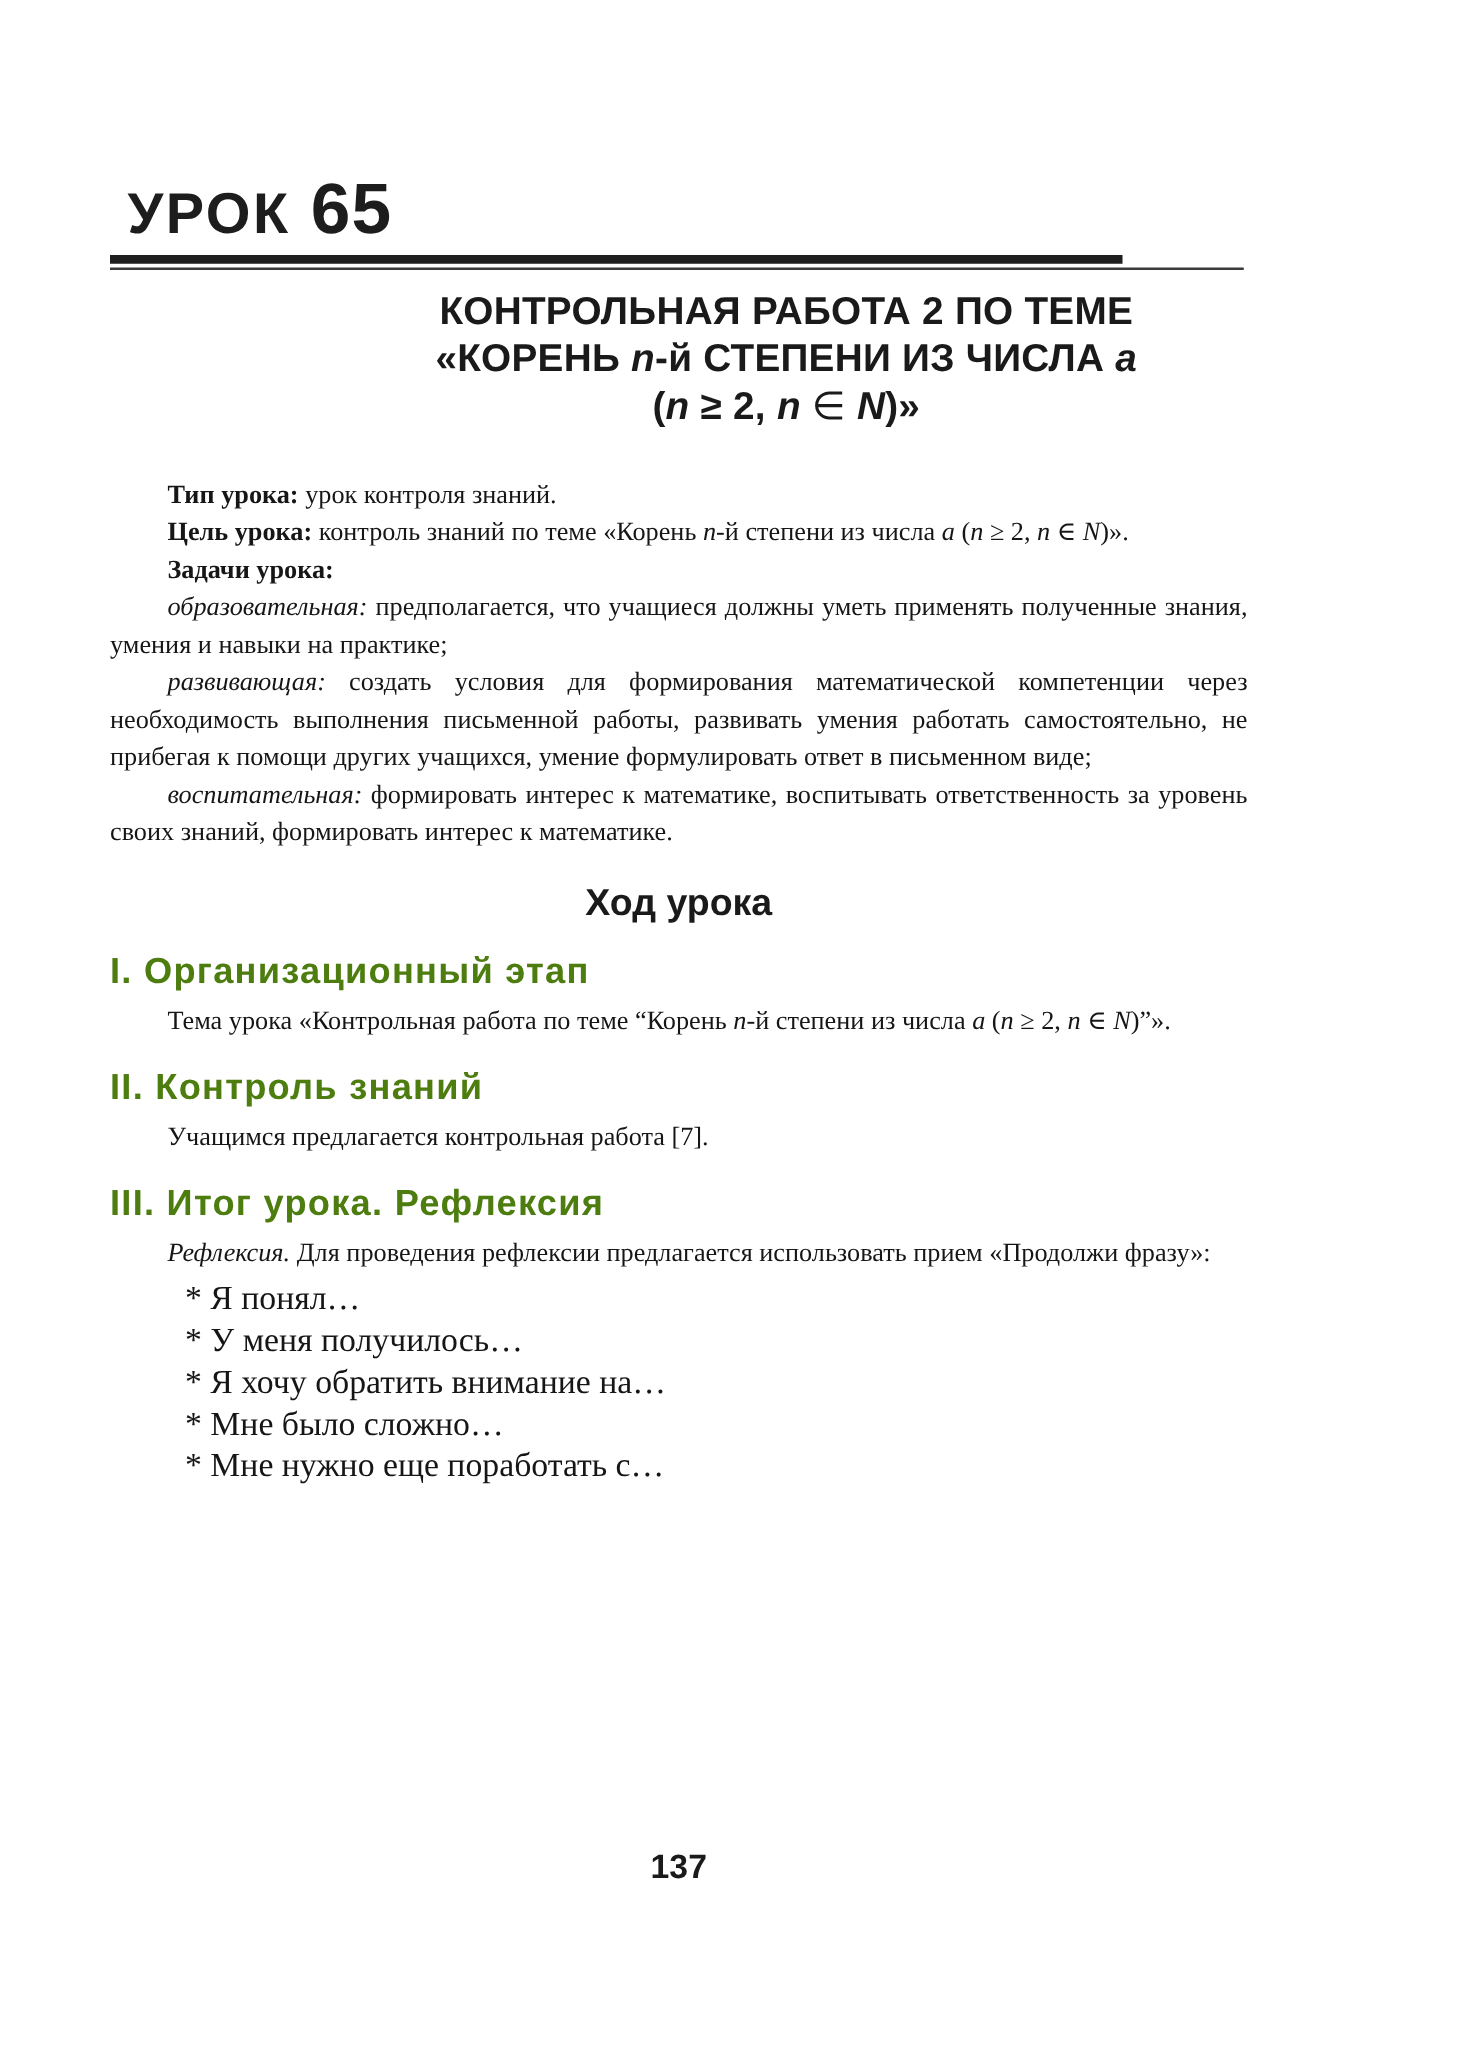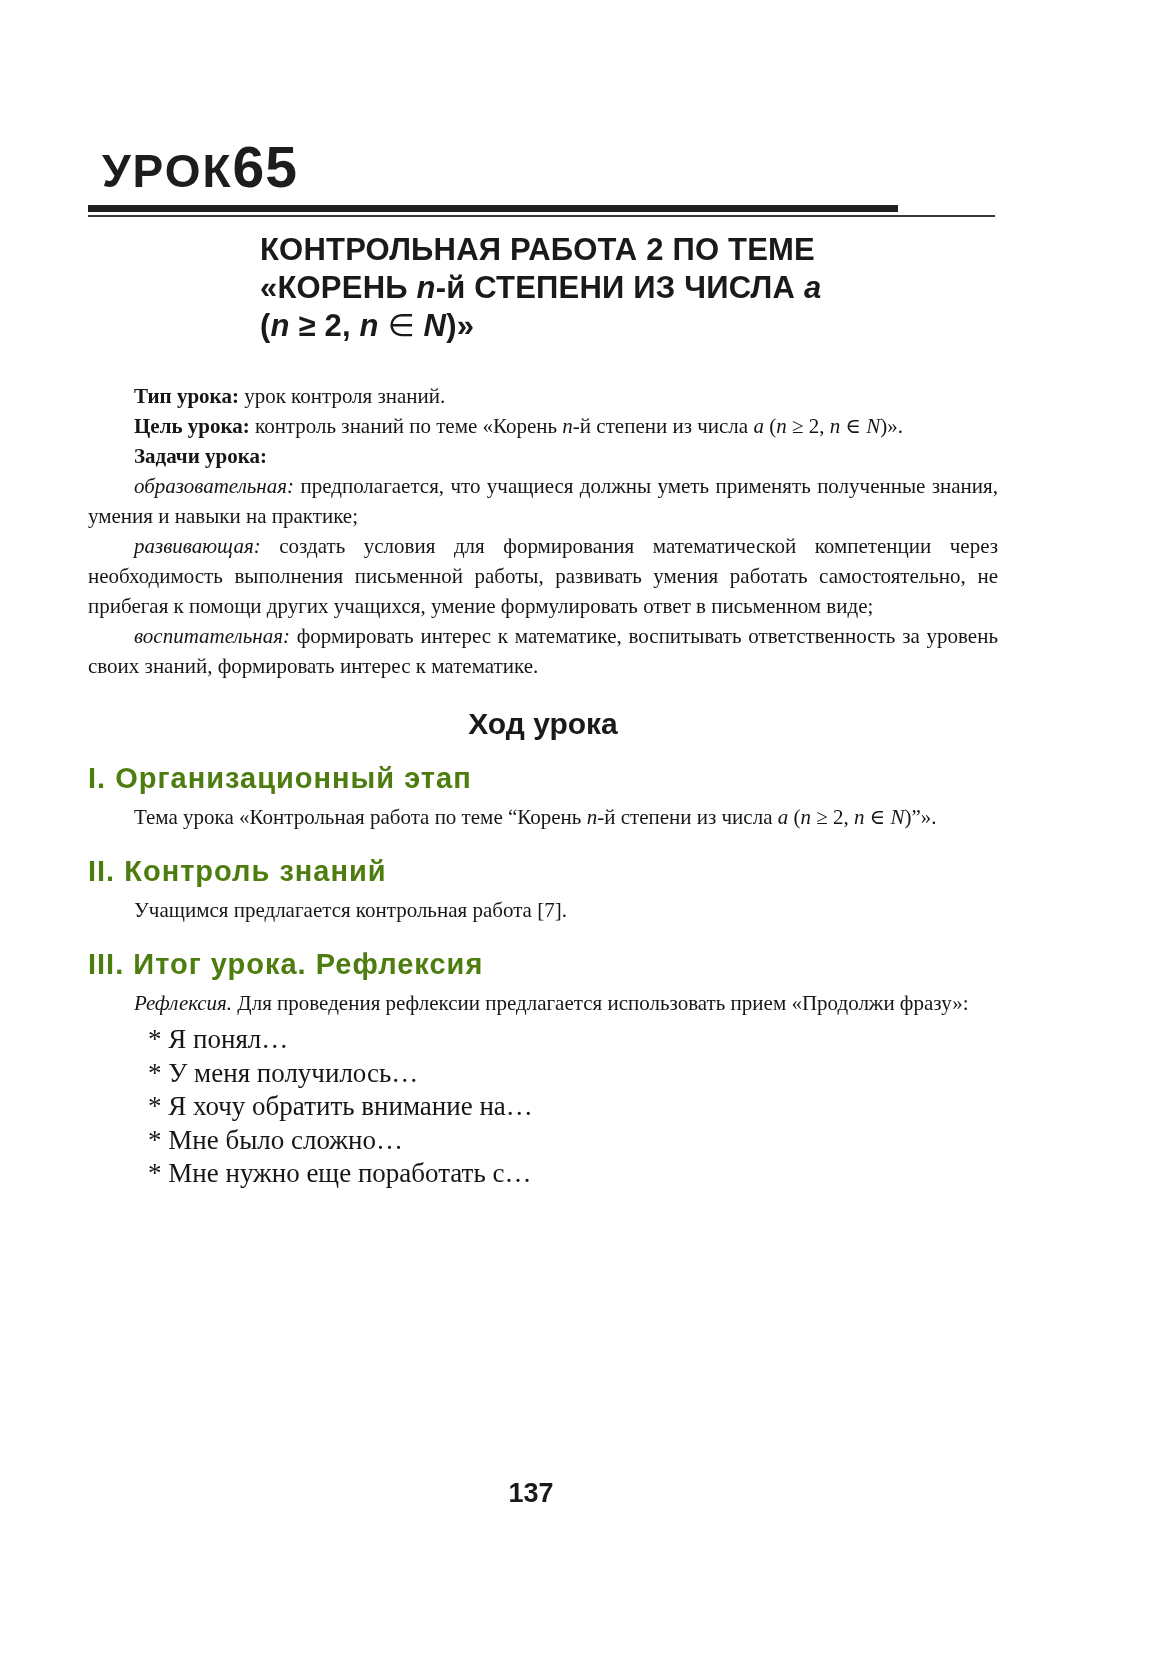--- a/index.html
+++ b/index.html
@@ -15,20 +15,21 @@
     position: absolute;
     left: 88px; top: 0;
     width: 910px;
   }
   
   .lesson-header {
     margin-top: 146px;
     margin-left: 14px;
     display: flex;
     align-items: baseline;
+    gap: 16px;
     color: #1d1d1d;
     font-family: "Liberation Sans", "DejaVu Sans", sans-serif;
   }
   .lesson-label {
     font-weight: 700;
     font-size: 46px;
     line-height: 1;
     letter-spacing: 2px;
   }
   .lesson-number {
@@ -49,20 +50,21 @@
   }
   
   .doc-title {
     margin: 14px 0 0 172px;
     font-family: "Liberation Sans", "DejaVu Sans", sans-serif;
     font-weight: 700;
     font-size: 31px;
     line-height: 38px;
     color: #1a1a1a;
     letter-spacing: 0.2px;
+    text-align: center;
   }
   .doc-title .sym-in { font-weight: 400; } 
   
   .intro { margin-top: 36px; }
   .body-p {
     margin: 0;
     font-size: 21px;
     line-height: 30px;
     text-align: justify;
     text-indent: 46px;
@@ -92,21 +94,21 @@
   .bullet-list { margin-top: 3px; }
   .bullet-item {
     font-size: 27px;
     line-height: 33.5px;
     padding-left: 60px;
     font-family: Liberation Serif, serif;
   }
   .page-number {
     position: absolute;
     top: 1478px;
-    left: 76px;
+    left: 88px;
     width: 910px;
     text-align: center;
     font-family: "Liberation Sans", "DejaVu Sans", sans-serif;
     font-weight: 700;
     font-size: 27px;
     color: #1a1a1a;
   }
   .b { font-weight: 700; }
   .i { font-style: italic; }
 </style>

